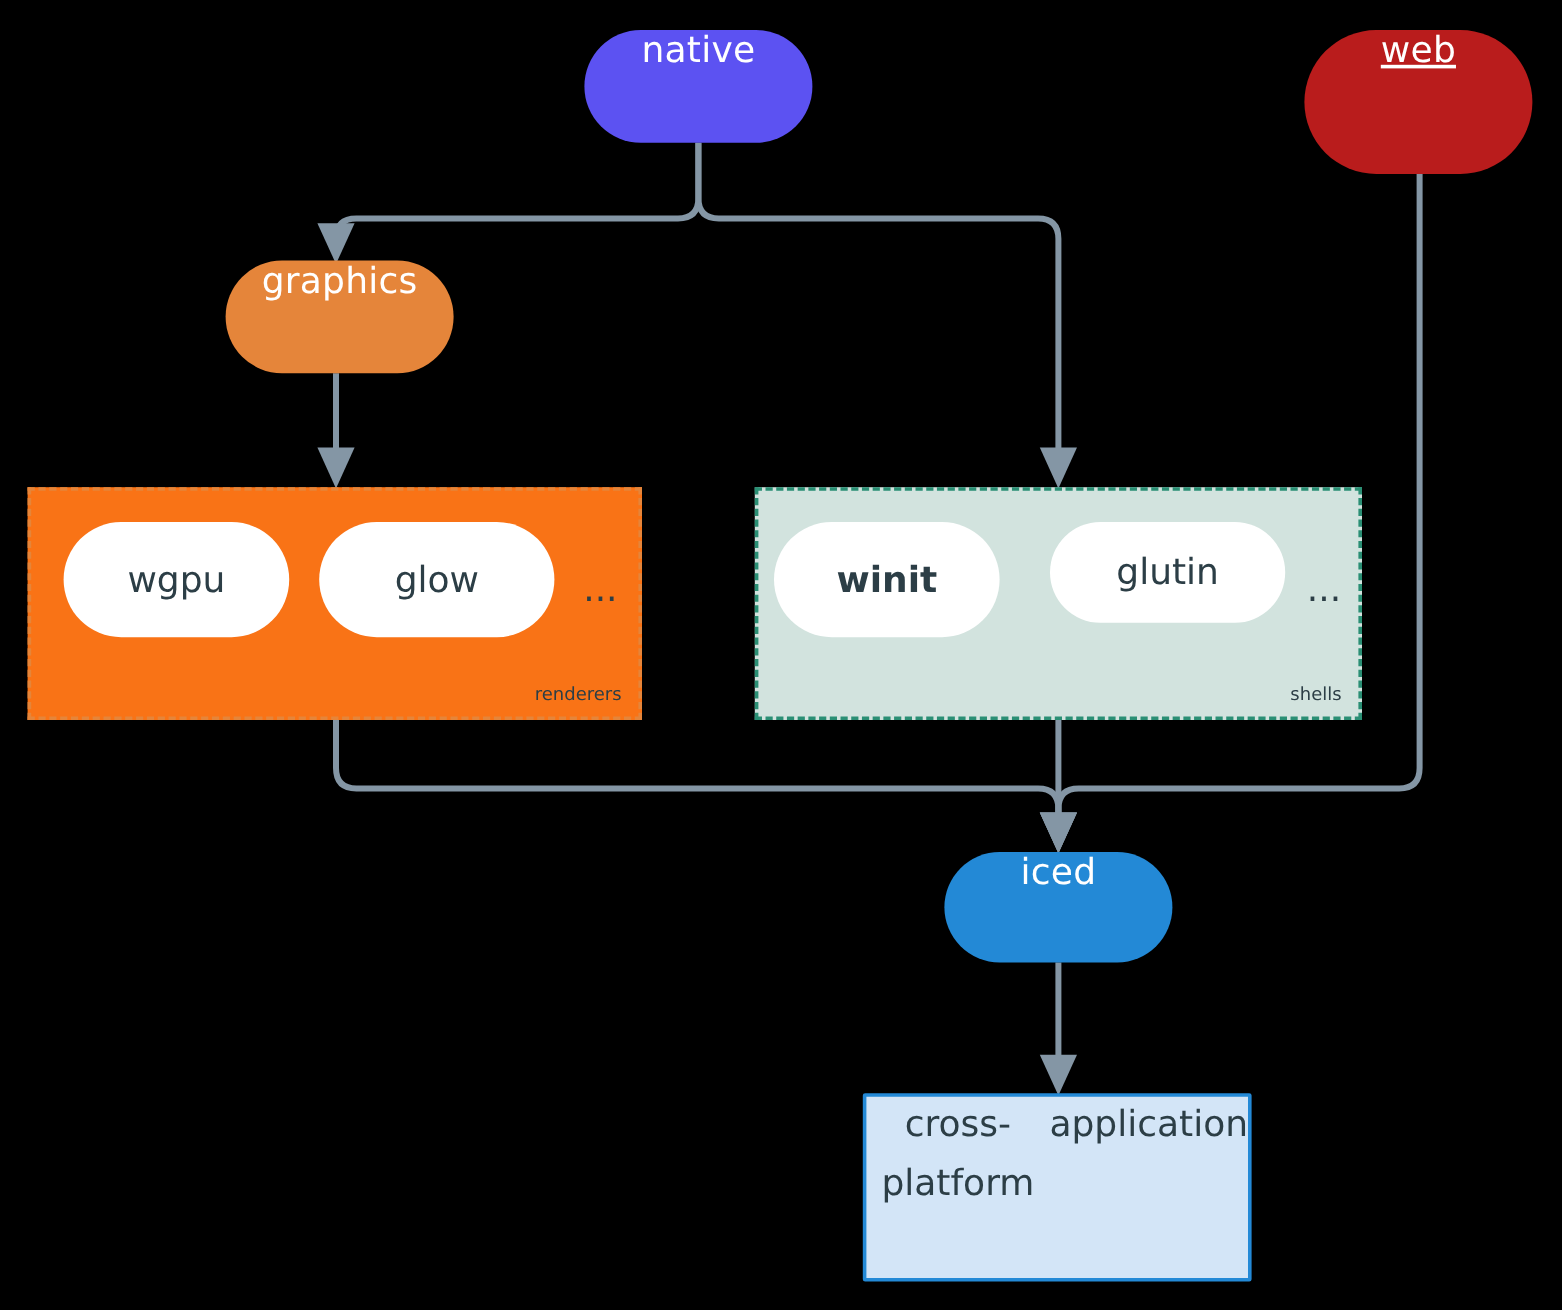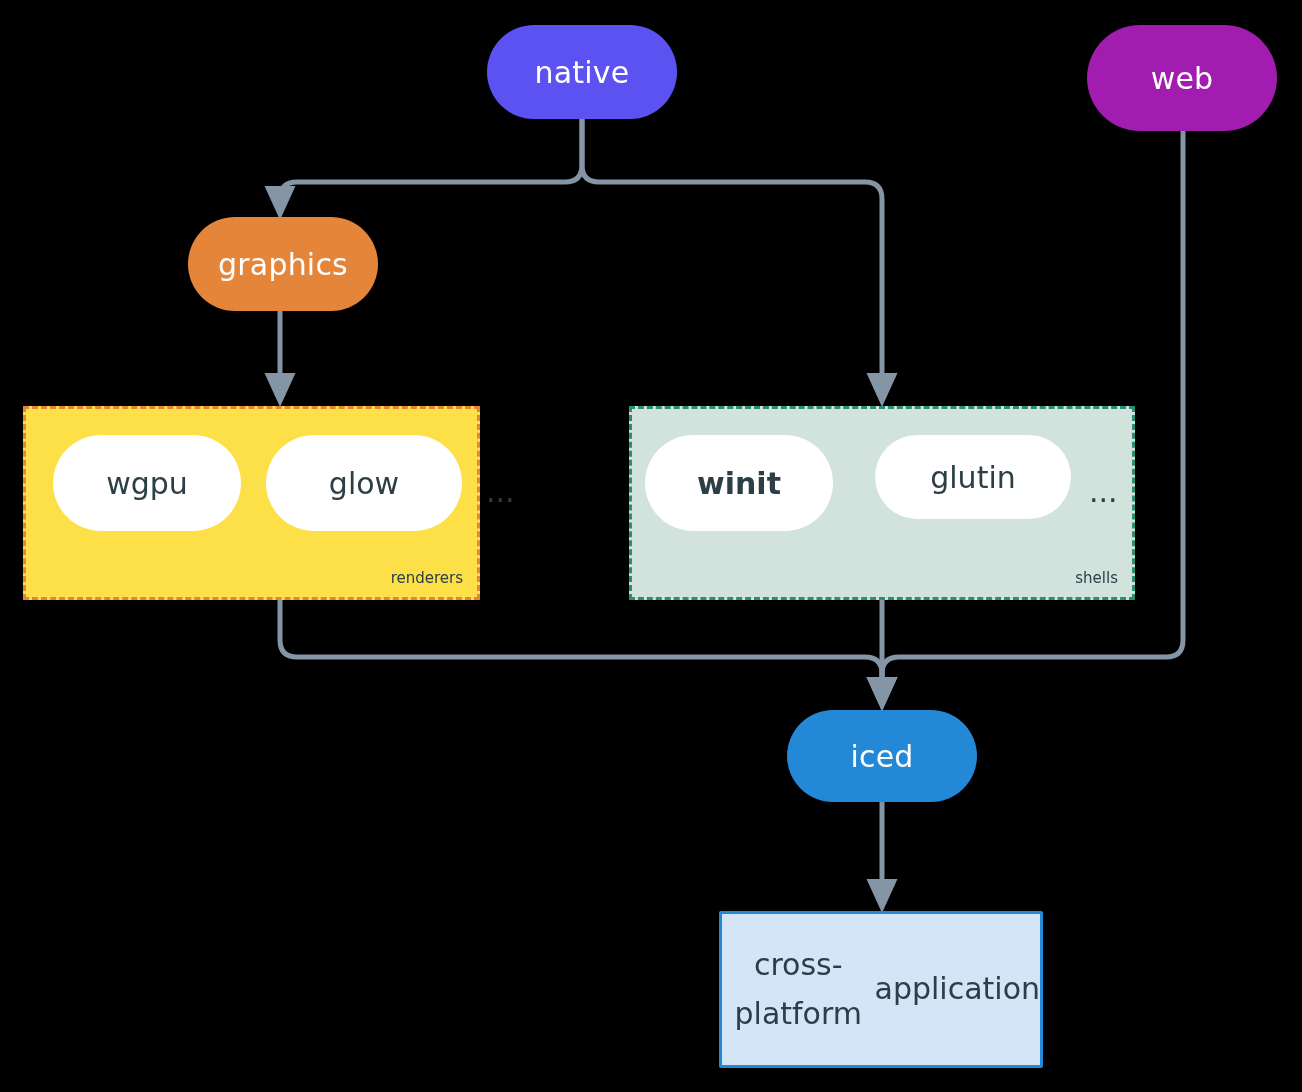--- a/index.html
+++ b/index.html
@@ -24,58 +24,58 @@
     position: absolute;
     left: 0;
     top: 0;
     width: 1302px;
     height: 1092px;
     pointer-events: none;
   }
   .node {
     position: absolute;
     display: flex;
-    align-items: center;
     justify-content: center;
     box-sizing: border-box;
     text-align: center;
   }
   
   .capsule {
     border-radius: 999px;
     color: #ffffff;
     font-size: 30px;
     letter-spacing: 0.2px;
   }
   #node-native {
     left: 487px; top: 25px; width: 190px; height: 94px;
     background: #5c52f2;
   }
   #node-web {
-    left: 1087px; top: 25px; width: 190px; height: 106px;
-    background: #a21caf;
+    left: 1087px; top: 25px; width: 190px; height: 120px;
+    background: #b91c1c;
+    text-decoration: underline;
   }
   #node-graphics {
     left: 188px; top: 217px; width: 190px; height: 94px;
     background: #e5853a;
     font-size: 30px;
   }
   #node-iced {
     left: 787px; top: 710px; width: 190px; height: 92px;
     background: #2389d6;
     font-size: 30px;
   }
   
   .group {
     position: absolute;
     box-sizing: border-box;
   }
   #group-renderers {
-    left: 23px; top: 406px; width: 457px; height: 194px;
-    background: #fde047;
+    left: 23px; top: 406px; width: 512px; height: 194px;
+    background: #f97316;
     border: 3px dashed #e5853a;
   }
   #group-shells {
     left: 629px; top: 406px; width: 506px; height: 194px;
     background: #d2e3de;
     border: 3px dashed #2a8f74;
   }
   .group-label {
     position: absolute;
     right: 14px;

